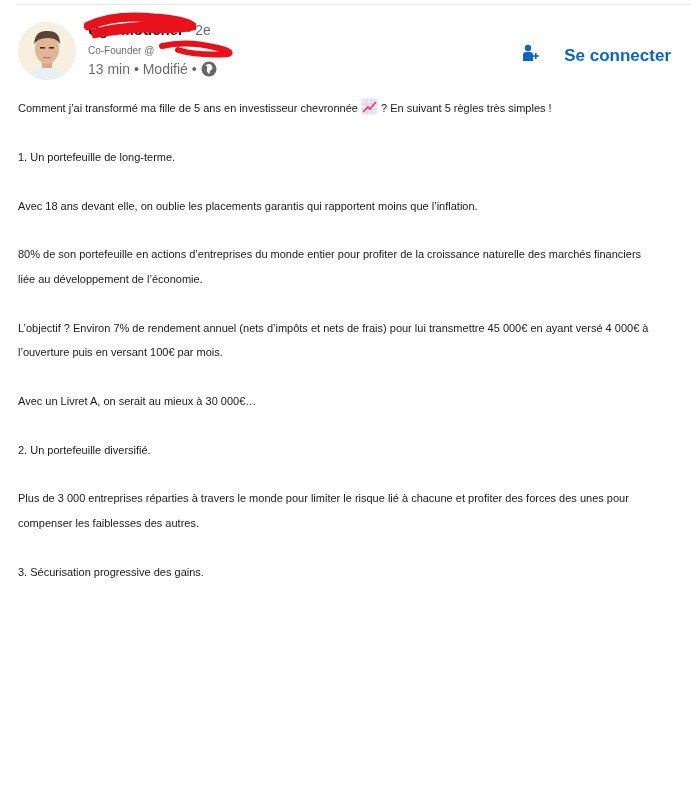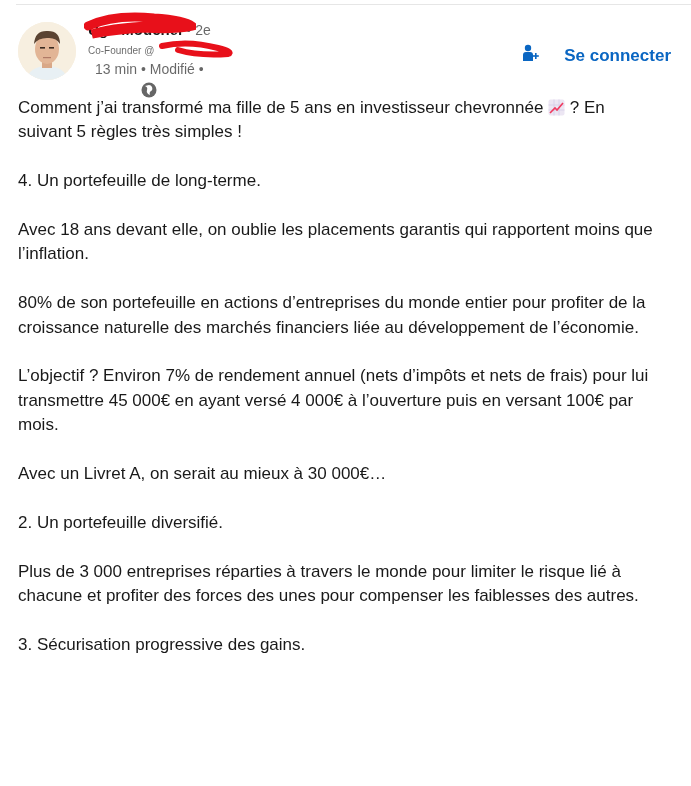--- a/index.html
+++ b/index.html
@@ -7,25 +7,25 @@
     .topline { position:absolute; left:16px; right:0; top:4px; height:1px; background:#e6e6e6; }
     .header { position:absolute; left:18px; top:18px; right:0; height:70px; }
     .avatar { position:absolute; left:0; top:4px; width:58px; height:58px; border-radius:50%; overflow:hidden; background:#f6eedf; }
     .meta { position:absolute; left:70px; top:2px; }
     .name-row { font-size:15px; line-height:20px; height:22px; position:relative; }
     .name { font-weight:bold; color:rgba(0,0,0,0.9); position:relative; }
     .redact { position:absolute; left:-4px; top:-8px; width:112px; height:28px; }
     .degree { color:rgba(0,0,0,0.6); font-size:14px; }
     .headline { font-size:10px; color:rgba(0,0,0,0.6); line-height:18px; position:relative; }
     .redact2 { position:absolute; left:70px; top:-4px; width:78px; height:22px; }
-    .time-row { font-size:14px; color:rgba(0,0,0,0.6); line-height:18px; display:flex; align-items:center; gap:4px;flex-direction:column; }
+    .time-row { font-size:14px; color:rgba(0,0,0,0.6); line-height:18px; display:flex; align-items:center; gap:4px; }
     .globe { display:inline-block; width:16px; height:16px; }
     .connect { position:absolute; right:20px; top:26px; color:#0a66c2; font-size:17px; font-weight:bold; display:flex; align-items:center; gap:24px; cursor:pointer; }
     .connect svg { width:18px; height:18px; }
-    .post { position:absolute; left:18px; top:96px; width:640px; font-size:17px; line-height:24.4px; color:rgba(0,0,0,0.9); }
+    .post { position:absolute; left:18px; top:96px; width:640px; font-size:11px; line-height:24.4px; color:rgba(0,0,0,0.9); }
     .post p { margin:0 0 24.4px 0; }
     .emoji { display:inline-block; width:17px; height:17px; vertical-align:-3px; }
   </style>
 </head>
 <body>
 
 <div class="topline"></div>
 
 <div class="header">
   <div class="avatar">
@@ -80,21 +80,21 @@
 </div>
 
 <div class="post">
   <p>
     <span>Comment j’ai transformé ma fille de 5 ans en investisseur chevronnée </span><span class="emoji"><svg viewBox="0 0 17 17" width="17" height="17">
           <rect x="0.5" y="0.5" width="16" height="16" rx="2" fill="#ece6f3"></rect>
           <path d="M0.5 6 H16.5 M0.5 11 H16.5 M6 0.5 V16.5 M11 0.5 V16.5" stroke="#d6cde6" stroke-width="0.8"></path>
           <path d="M2 14 L7 9 L9 11 L15 4" stroke="#f03a5f" stroke-width="1.6" fill="none"></path>
         </svg></span><span> ? En suivant 5 règles très simples !</span>
   </p>
-  <p>4. Un portefeuille de long-terme.</p>
+  <p>1. Un portefeuille de long-terme.</p>
   <p>Avec 18 ans devant elle, on oublie les placements garantis qui rapportent moins que l’inflation.</p>
   <p>80% de son portefeuille en actions d’entreprises du monde entier pour profiter de la croissance naturelle des marchés financiers liée au développement de l’économie.</p>
   <p>L’objectif ? Environ 7% de rendement annuel (nets d’impôts et nets de frais) pour lui transmettre 45 000€ en ayant versé 4 000€ à l’ouverture puis en versant 100€ par mois.</p>
   <p>Avec un Livret A, on serait au mieux à 30 000€…</p>
   <p>2. Un portefeuille diversifié.</p>
   <p>Plus de 3 000 entreprises réparties à travers le monde pour limiter le risque lié à chacune et profiter des forces des unes pour compenser les faiblesses des autres.</p>
   <p>3. Sécurisation progressive des gains.</p>
 </div>
 
 </body></html>

